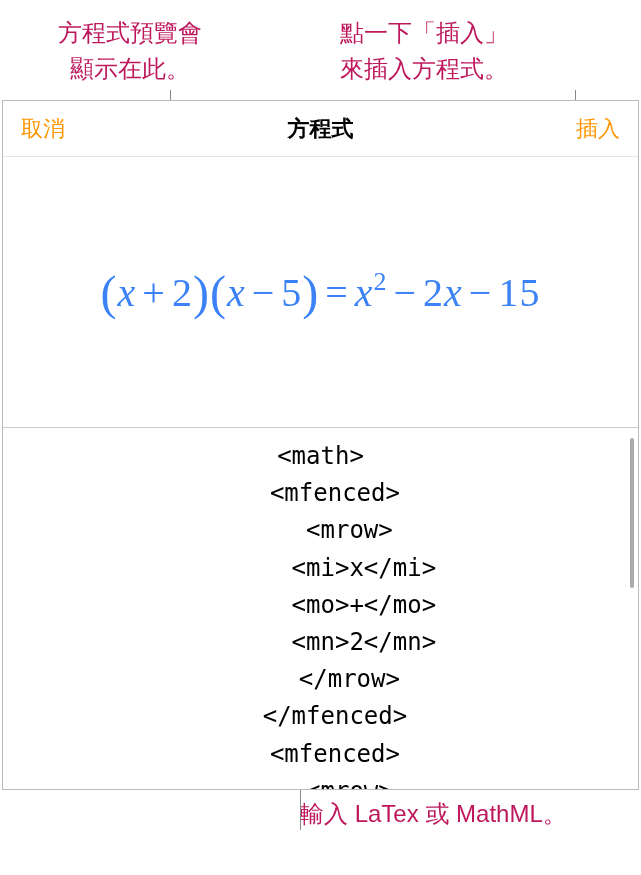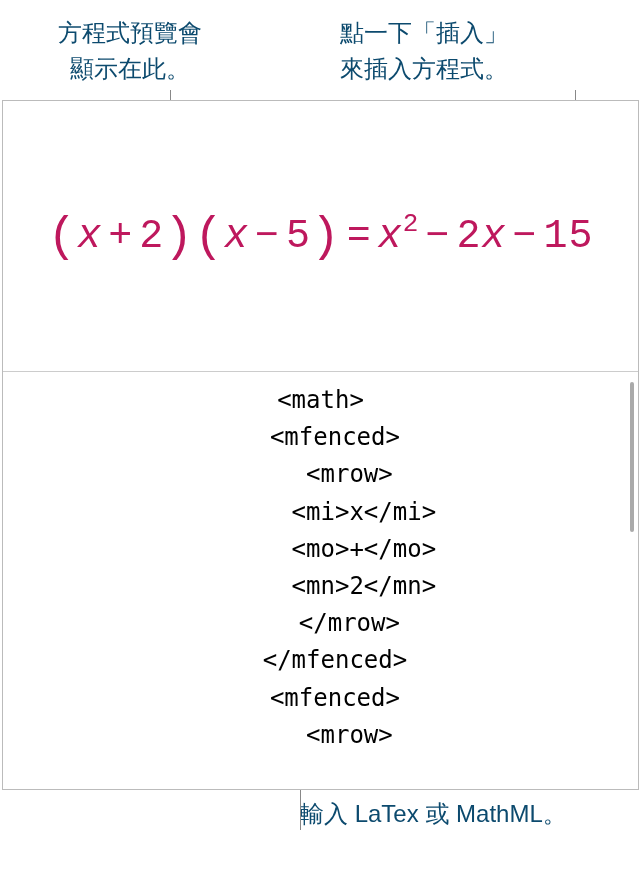--- a/index.html
+++ b/index.html
@@ -8,21 +8,21 @@
       height: 875px;
       background: #fff;
       font-family: -apple-system, "Helvetica Neue", Arial, sans-serif;
       position: relative;
       overflow: hidden;
     }
     .callout {
       position: absolute;
       font-size: 24px;
       line-height: 1.5;
-      color: #0c4a6e;
+      color: #be185d;
       text-align: left;
     }
     .callout-1 { top: 15px; left: 25px; text-align: center; width: 210px; }
     .callout-2 { top: 15px; left: 340px; text-align: left; width: 260px; }
     .callout-3 { top: 796px; left: 300px; }
     .leader {
       position: absolute;
       background: #888;
     }
     .leader-1 { left: 170px; top: 90px; width: 1px; height: 180px; }
@@ -58,25 +58,25 @@
       color: #000;
     }
     .preview {
       flex: 0 0 270px;
       display: flex;
       align-items: center;
       justify-content: center;
       background: #fff;
     }
     .equation {
-      font-family: Liberation Mono, monospace;
+      font-family: Liberation Serif, serif;
       font-size: 40px;
       font-style: italic;
       white-space: nowrap;
-      color: #be185d;
+      color: #3b82f6;
       letter-spacing: 1px;
     }
     .equation .op { font-style: normal; padding: 0 6px; }
     .equation .paren { font-style: normal; font-size: 48px; vertical-align: -3px; }
     .equation sup { font-size: 26px; vertical-align: 16px; font-style: normal; }
     .editor-wrap {
       flex: 1;
       border-top: 1px solid #ccc;
       position: relative;
       overflow: hidden;
@@ -111,20 +111,25 @@
 
 <div class="callout callout-1">方程式預覽會<br>顯示在此。</div>
 <div class="callout callout-2">點一下「插入」<br>來插入方程式。</div>
 <div class="callout callout-3">輸入 LaTex 或 MathML。</div>
 
 <div class="leader leader-1"></div>
 <div class="leader leader-2"></div>
 <div class="leader leader-3"></div>
 
 <div class="panel">
+  <div class="toolbar">
+    <span class="tb-btn">取消</span>
+    <span class="tb-title">方程式</span>
+    <span class="tb-btn">插入</span>
+  </div>
 
   <div class="preview">
     <div class="equation">
       <span class="paren">(</span><span>x</span><span class="op">+</span><span style="font-style:normal">2</span><span class="paren">)</span><span class="paren">(</span><span>x</span><span class="op">−</span><span style="font-style:normal">5</span><span class="paren">)</span><span class="op">=</span><span>x</span><sup>2</sup><span class="op">−</span><span style="font-style:normal">2</span><span>x</span><span class="op">−</span><span style="font-style:normal">15</span>
     </div>
   </div>
 
   <div class="editor-wrap">
     <div class="editor">&lt;math&gt;
   &lt;mfenced&gt;

